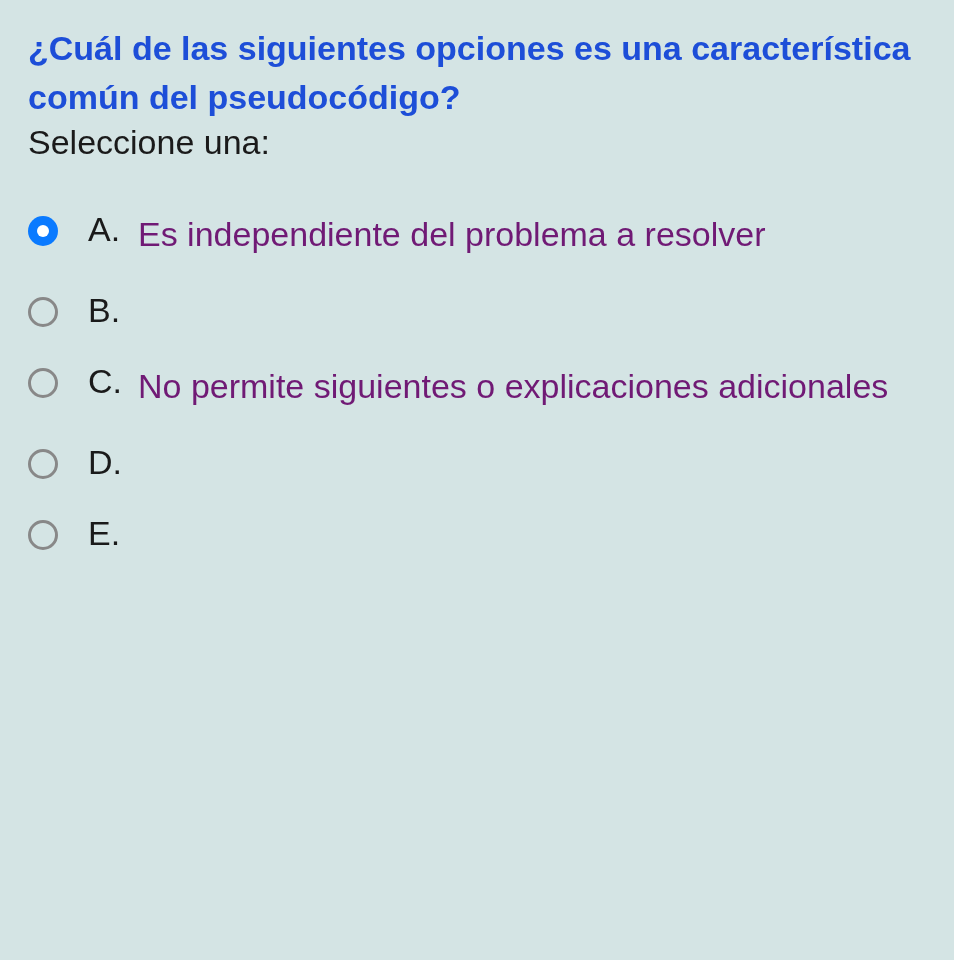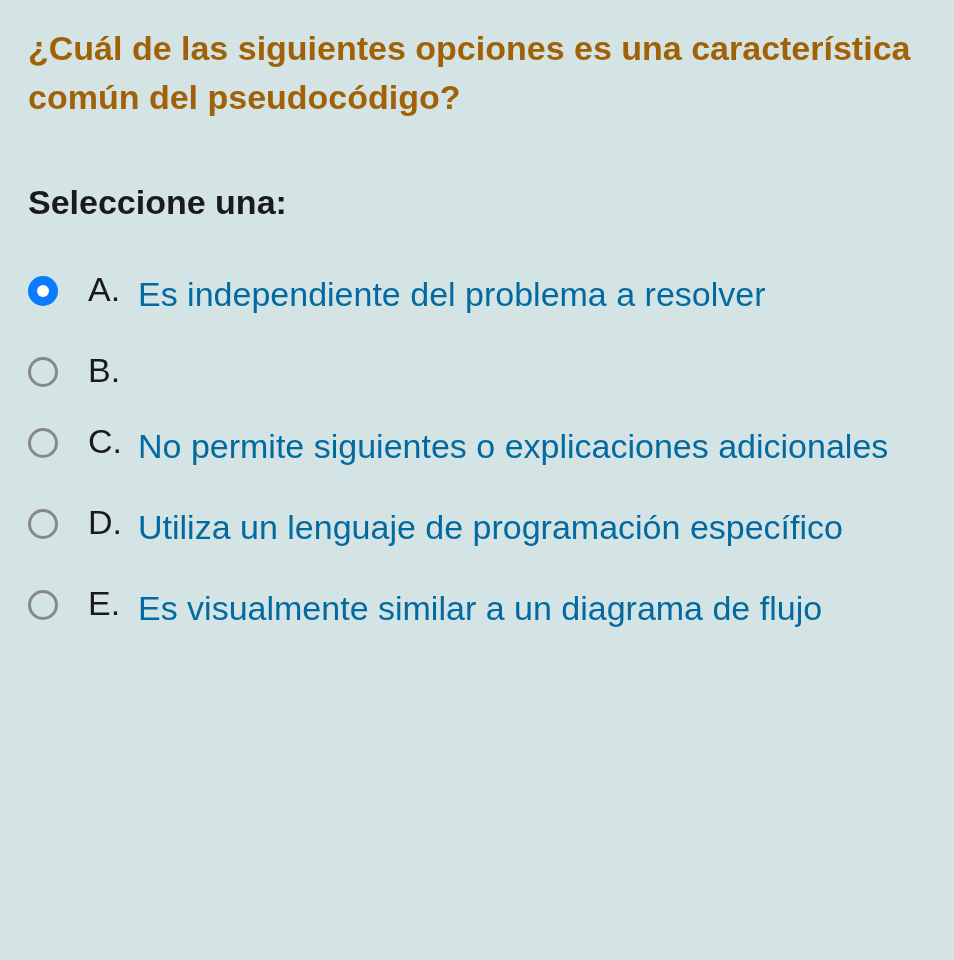--- a/index.html
+++ b/index.html
@@ -11,27 +11,26 @@
       width: 954px;
       height: 960px;
       background-color: #d4e4e4;
       font-family: -apple-system, BlinkMacSystemFont, "Segoe UI", Helvetica, Arial, sans-serif;
       padding: 24px 28px;
       overflow: hidden;
     }
     .question-text {
       font-size: 34px;
       font-weight: 600;
-      color: #a16207;
+      color: #1d4ed8;
       line-height: 1.45;
-      margin-bottom: 60px;
     }
     .instruction-text {
       font-size: 34px;
-      font-weight: 700;
+      font-weight: 400;
       color: #1a1a1a;
       margin-bottom: 48px;
     }
     .options-list {
       list-style: none;
     }
     .option-item {
       display: flex;
       align-items: flex-start;
       margin-bottom: 32px;
@@ -70,21 +69,21 @@
       font-size: 34px;
       font-weight: 400;
       color: #1a1a1a;
       margin-left: 30px;
       width: 50px;
       flex-shrink: 0;
     }
     .option-text {
       font-size: 34px;
       font-weight: 400;
-      color: #0369a1;
+      color: #701a75;
       line-height: 1.45;
       flex: 1;
     }
   </style>
 </head>
 <body>
 
 <div class="question-text">¿Cuál de las siguientes opciones es una característica común del pseudocódigo?</div>
 
 <div class="instruction-text">Seleccione una:</div>
@@ -113,23 +112,21 @@
     </div>
     <span class="option-letter">C.</span>
     <span class="option-text">No permite siguientes o explicaciones adicionales</span>
   </li>
 
   <li class="option-item">
     <div class="radio-wrapper">
       <div class="radio-outer"></div>
     </div>
     <span class="option-letter">D.</span>
-    <span class="option-text">Utiliza un lenguaje de programación específico</span>
   </li>
 
   <li class="option-item">
     <div class="radio-wrapper">
       <div class="radio-outer"></div>
     </div>
     <span class="option-letter">E.</span>
-    <span class="option-text">Es visualmente similar a un diagrama de flujo</span>
   </li>
 </ul>
 
 </body></html>

